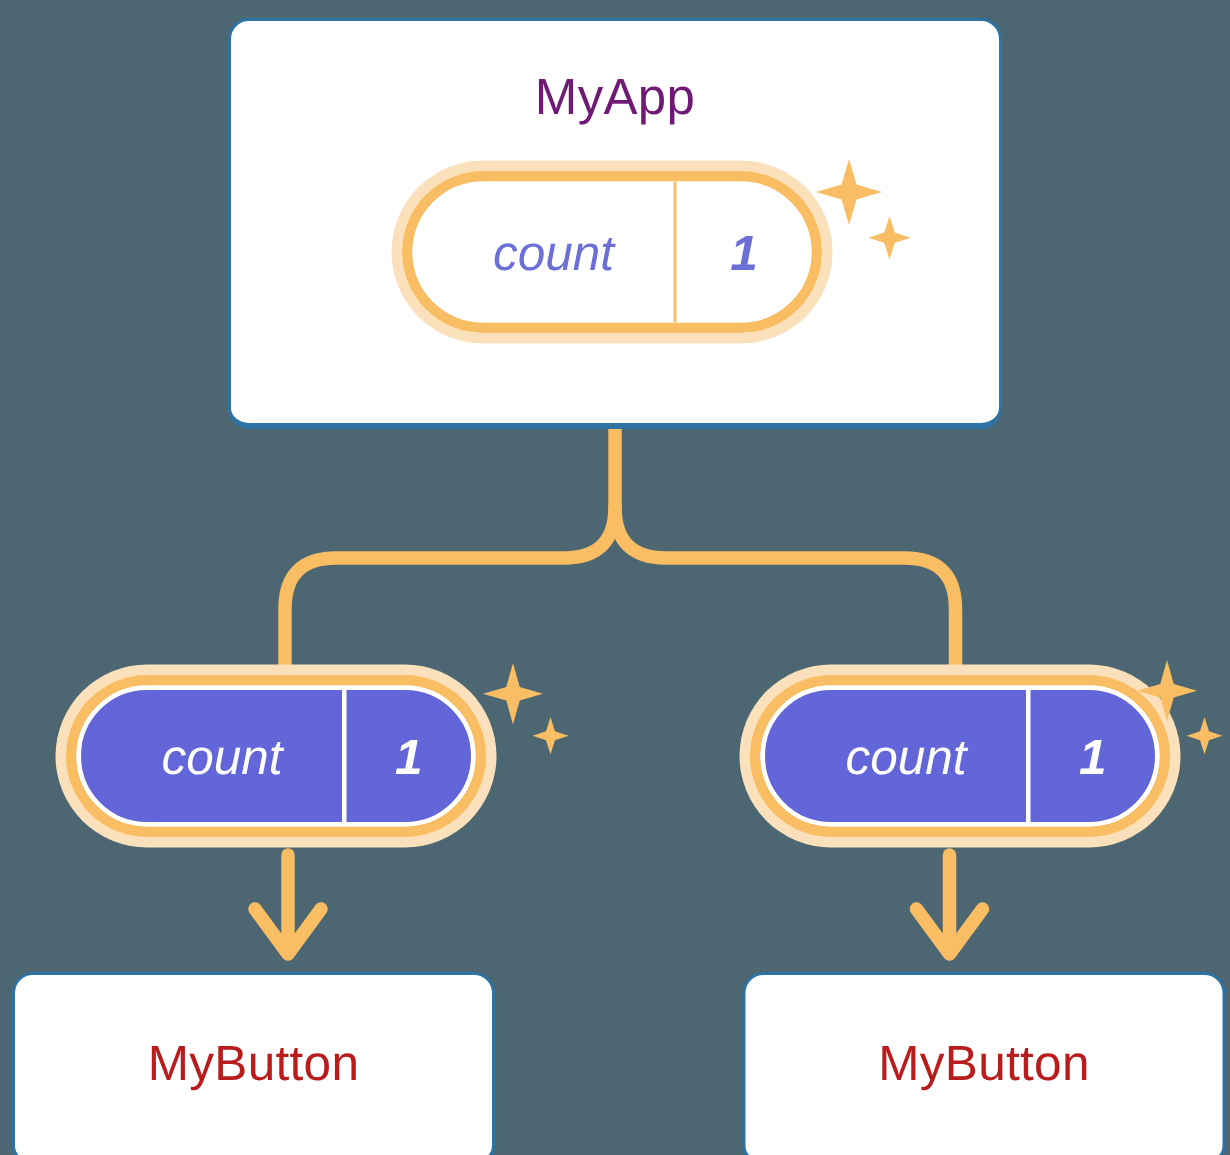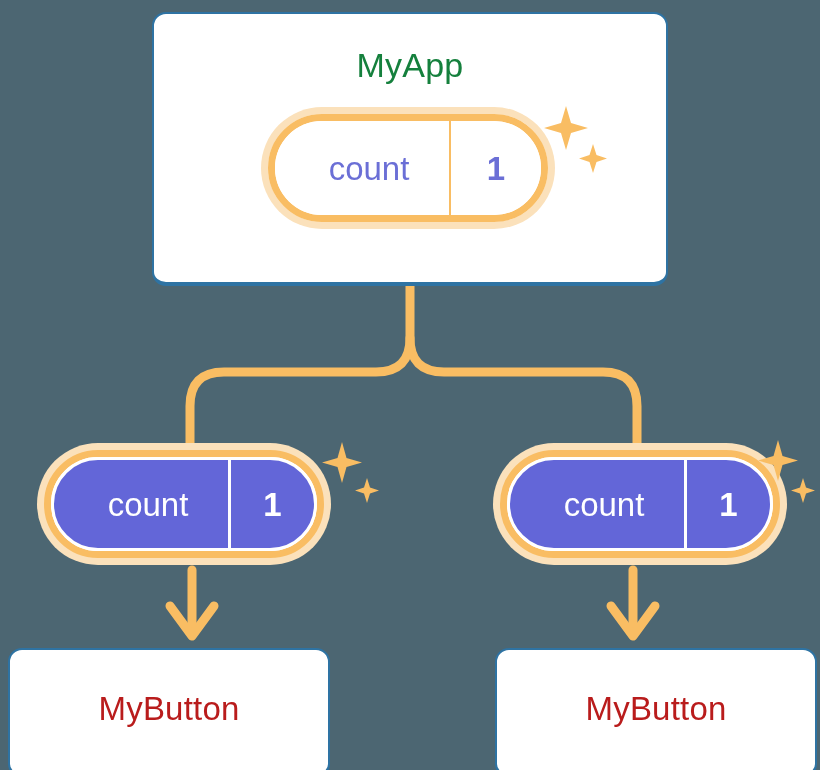--- a/index.html
+++ b/index.html
@@ -50,21 +50,21 @@
   .btn-card {
     top: 648px;
     width: 322px;
     height: 130px;
     justify-content: center;
   }
   #btn-card-left  { left: 8px;   }
   #btn-card-right { left: 495px; }
 
   .card-title {
-    color: #15803d;
+    color: #701a75;
     font-size: 34px;
     font-weight: 500;
     letter-spacing: 0.2px;
     margin-top: 34px;
     line-height: 1;
     user-select: none;
   }
   .btn-title {
     color: #b91c1c;
     font-size: 33px;
@@ -94,20 +94,21 @@
     box-shadow: 0 0 0 7px #fbe1bb;
     height: 108px;
     width: 280px;
   }
   .pill-inner {
     display: flex;
     align-items: stretch;
     width: 100%;
     border-radius: 999px;
     overflow: hidden;
+    font-style: italic;
   }
   .pill-cell {
     display: flex;
     align-items: center;
     justify-content: center;
     box-sizing: border-box;
     font-size: 33px;
     font-weight: 400;
     line-height: 1;
     user-select: none;

